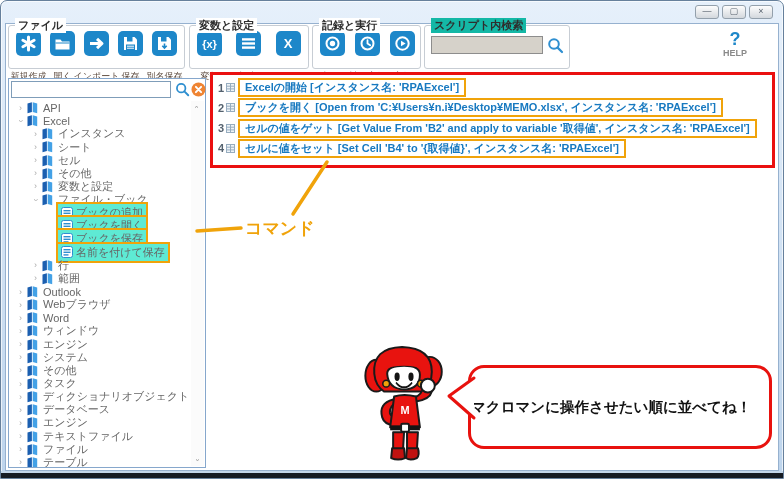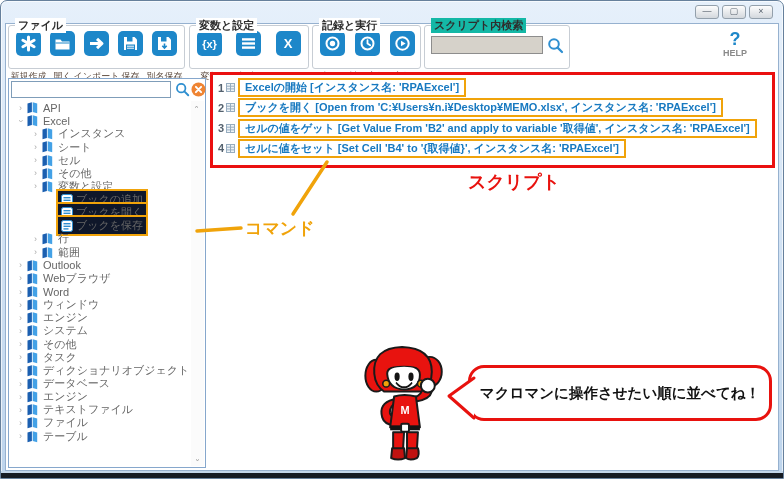--- a/index.html
+++ b/index.html
@@ -36,39 +36,39 @@
   
   .sidebar{position:absolute;left:8px;top:78px;width:198px;height:390px;background:#fff;border:1px solid #86a7cc;z-index:2;}
   .sb-search{position:absolute;left:2px;top:2px;width:160px;height:17px;border:1px solid #7f9db9;font-size:11px;padding:0 3px;background:#fff;}
   .sb-mag{position:absolute;left:166px;top:3px;}
   .sb-clear{position:absolute;left:182px;top:3px;}
   .tree{position:absolute;left:0;top:22px;right:14px;bottom:0;overflow:hidden;}
   .tree-row{display:flex;align-items:center;height:13.15px;font-size:11px;color:#666;white-space:nowrap;cursor:default;}
   .chev{flex:none;width:11px;text-align:center;font-size:9px;color:#a9a9a9;display:inline-block;}
   .chev.expanded{transform:rotate(90deg);}
   .row-icon{flex:none;display:inline-flex;margin-right:4px;}
-  .hl-box{display:inline-flex;align-items:center;border:2px solid #f0a30a;padding:1px 3px;background:#0f172a;}
+  .hl-box{display:inline-flex;align-items:center;border:2px solid #f0a30a;padding:1px 3px;background:#5eead4;}
   .hl-box .row-icon{margin-right:3px;}
   .sb-scroll{position:absolute;right:1px;top:22px;bottom:1px;width:13px;background:#fbfbfb;}
   .sb-arrow{position:absolute;left:0;width:13px;height:12px;text-align:center;color:#8a8a8a;font-size:8px;line-height:12px;}
   .sb-arrow .rot-up{display:inline-block;transform:rotate(-90deg);}
   .sb-arrow .rot-down{display:inline-block;transform:rotate(90deg);}
   
   .script-box{position:absolute;left:210px;top:72px;width:565px;height:96px;border:3px solid #ea1010;background:#fff;z-index:3;}
   .script-line{position:absolute;left:2px;display:flex;align-items:center;height:19px;}
   .line-no{font-size:11px;font-weight:bold;color:#53616e;width:9px;text-align:right;flex:none;}
   .grid-icon{flex:none;margin:0 3px 0 2px;display:inline-flex;}
   .line-text{border:2px solid #f0a30a;background:#fff;padding:0 5px;font-size:11px;font-weight:bold;color:#1779c0;white-space:nowrap;line-height:15px;}
   
   .ann-script{position:absolute;left:468px;top:170px;font-size:18px;font-weight:bold;color:#e8120e;z-index:4;}
   .ann-caption{position:absolute;left:462px;top:196px;font-size:14px;font-weight:bold;color:#141414;z-index:4;}
   .ann-command{position:absolute;left:245px;top:217px;font-size:17px;font-weight:bold;color:#f0a30a;z-index:4;}
   .overlay{position:absolute;inset:0;z-index:6;pointer-events:none;}
   .mascot{position:absolute;left:360px;top:342px;z-index:4;}
-  .bubble{position:absolute;left:468px;top:365px;width:304px;height:56px;border:3px solid #e8120e;border-radius:16px;background:#fff;display:flex;align-items:center;justify-content:center;z-index:4;}
+  .bubble{position:absolute;left:468px;top:365px;width:304px;height:84px;border:3px solid #e8120e;border-radius:16px;background:#fff;display:flex;align-items:center;justify-content:flex-start;z-index:4;}
   .bubble-text{font-size:14.5px;font-weight:bold;color:#111;white-space:nowrap;}
 </style>
 </head>
 <body>
 
 <div id="stage">
   <div class="window">
     <div class="win-controls">
         <div class="win-btn">—</div>
         <div class="win-btn">▢</div>
@@ -291,20 +291,30 @@
         <div class="tree-row" style="padding-left: 21px;">
           <span class="chev">›</span>
           <span class="row-icon">
             <svg width="13" height="13" viewBox="0 0 13 13">
               <path d="M1.5 2.4 L5.9 1.2 V11 L1.5 12.2 z" fill="#1b5fb0"></path>
               <path d="M6.7 1.2 L11.2 2.4 V12.2 L6.7 11 z" fill="#43a1e6"></path>
             </svg>
           </span>
           <span>変数と設定</span>
         </div>
+        <div class="tree-row" style="padding-left: 21px;">
+          <span class="chev expanded">›</span>
+          <span class="row-icon">
+            <svg width="13" height="13" viewBox="0 0 13 13">
+              <path d="M1.5 2.4 L5.9 1.2 V11 L1.5 12.2 z" fill="#1b5fb0"></path>
+              <path d="M6.7 1.2 L11.2 2.4 V12.2 L6.7 11 z" fill="#43a1e6"></path>
+            </svg>
+          </span>
+          <span>ファイル・ブック</span>
+        </div>
         <div class="tree-row" style="padding-left: 36px;">
           <span class="chev"></span>
           <span class="hl-box">
             <span class="row-icon">
               <svg width="12" height="12" viewBox="0 0 12 12">
                 <rect x="0.5" y="0.5" width="11" height="11" rx="2" fill="#fff" stroke="#2f8fd0"></rect>
                 <rect x="2.5" y="3" width="7" height="1.4" fill="#2f8fd0"></rect>
                 <rect x="2.5" y="5.6" width="7" height="1.4" fill="#2f8fd0"></rect>
                 <rect x="2.5" y="8.2" width="5" height="1.4" fill="#2f8fd0"></rect>
               </svg>
@@ -331,20 +341,34 @@
           <span class="hl-box">
             <span class="row-icon">
               <svg width="12" height="12" viewBox="0 0 12 12">
                 <rect x="0.5" y="0.5" width="11" height="11" rx="2" fill="#fff" stroke="#2f8fd0"></rect>
                 <rect x="2.5" y="3" width="7" height="1.4" fill="#2f8fd0"></rect>
                 <rect x="2.5" y="5.6" width="7" height="1.4" fill="#2f8fd0"></rect>
                 <rect x="2.5" y="8.2" width="5" height="1.4" fill="#2f8fd0"></rect>
               </svg>
             </span>
             <span>ブックを保存</span>
+          </span>
+        </div>
+        <div class="tree-row" style="padding-left: 36px;">
+          <span class="chev"></span>
+          <span class="hl-box">
+            <span class="row-icon">
+              <svg width="12" height="12" viewBox="0 0 12 12">
+                <rect x="0.5" y="0.5" width="11" height="11" rx="2" fill="#fff" stroke="#2f8fd0"></rect>
+                <rect x="2.5" y="3" width="7" height="1.4" fill="#2f8fd0"></rect>
+                <rect x="2.5" y="5.6" width="7" height="1.4" fill="#2f8fd0"></rect>
+                <rect x="2.5" y="8.2" width="5" height="1.4" fill="#2f8fd0"></rect>
+              </svg>
+            </span>
+            <span>名前を付けて保存</span>
           </span>
         </div>
         <div class="tree-row" style="padding-left: 21px;">
           <span class="chev">›</span>
           <span class="row-icon">
             <svg width="13" height="13" viewBox="0 0 13 13">
               <path d="M1.5 2.4 L5.9 1.2 V11 L1.5 12.2 z" fill="#1b5fb0"></path>
               <path d="M6.7 1.2 L11.2 2.4 V12.2 L6.7 11 z" fill="#43a1e6"></path>
             </svg>
           </span>
@@ -551,21 +575,20 @@
             <rect x="0.5" y="0.5" width="8" height="8" fill="#eef3f7" stroke="#97adc0"></rect>
             <line x1="0.5" y1="3.2" x2="8.5" y2="3.2" stroke="#97adc0"></line>
             <line x1="0.5" y1="5.9" x2="8.5" y2="5.9" stroke="#97adc0"></line>
             <line x1="4.5" y1="0.5" x2="4.5" y2="8.5" stroke="#97adc0"></line>
           </svg>
         </span>
         <span class="line-text">セルに値をセット [Set Cell 'B4' to '{取得値}', インスタンス名: 'RPAExcel']</span>
       </div>
     </div>
 
-  <div class="ann-script">スクリプト</div>
   <div class="ann-command">コマンド</div>
 
   <div class="mascot">
     <svg viewBox="0 0 100 125" width="100" height="124">
       <g stroke="#1a1a1a" stroke-width="2" stroke-linejoin="round">
         <ellipse cx="16" cy="34" rx="11" ry="16" fill="#e8130f"></ellipse>
         <ellipse cx="70" cy="30" rx="12" ry="15" fill="#e8130f"></ellipse>
         <path d="M14 32 Q12 6 42 5 Q72 6 72 30 Q72 44 62 50 L24 50 Q15 44 14 32 Z" fill="#e8130f"></path>
         <path d="M27 32 Q27 24 44 24 Q60 24 60 33 Q60 47 44 48 Q28 47 27 32 Z" fill="#fff"></path>
       </g>

